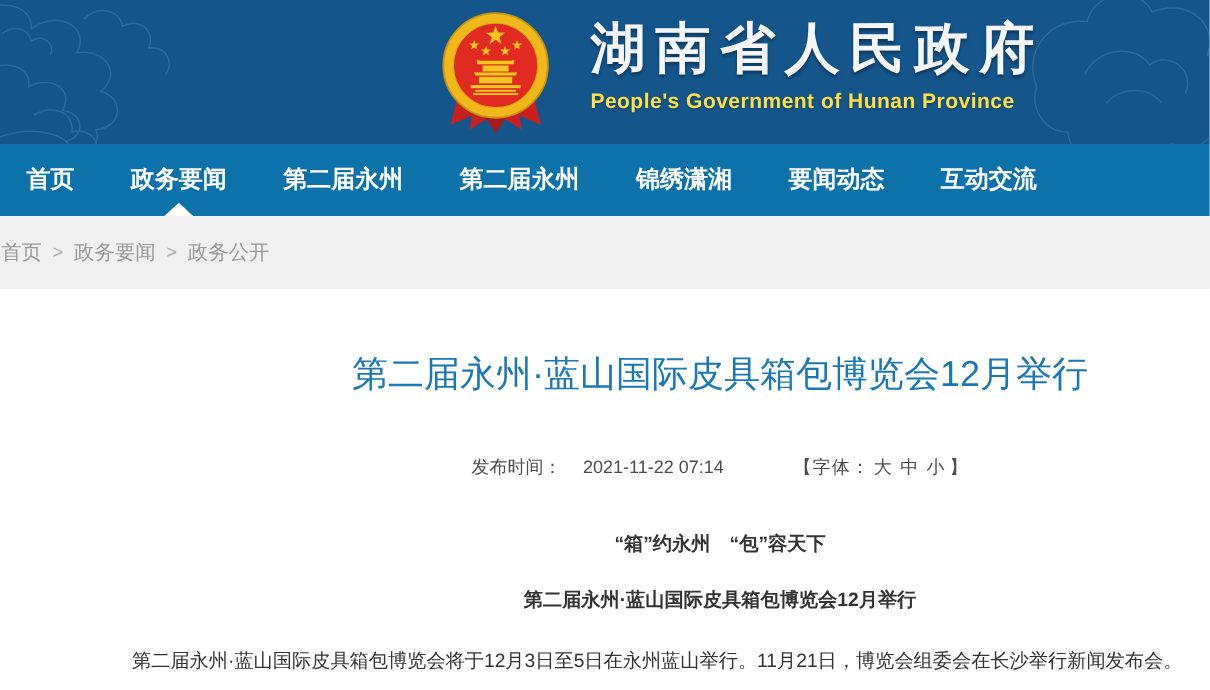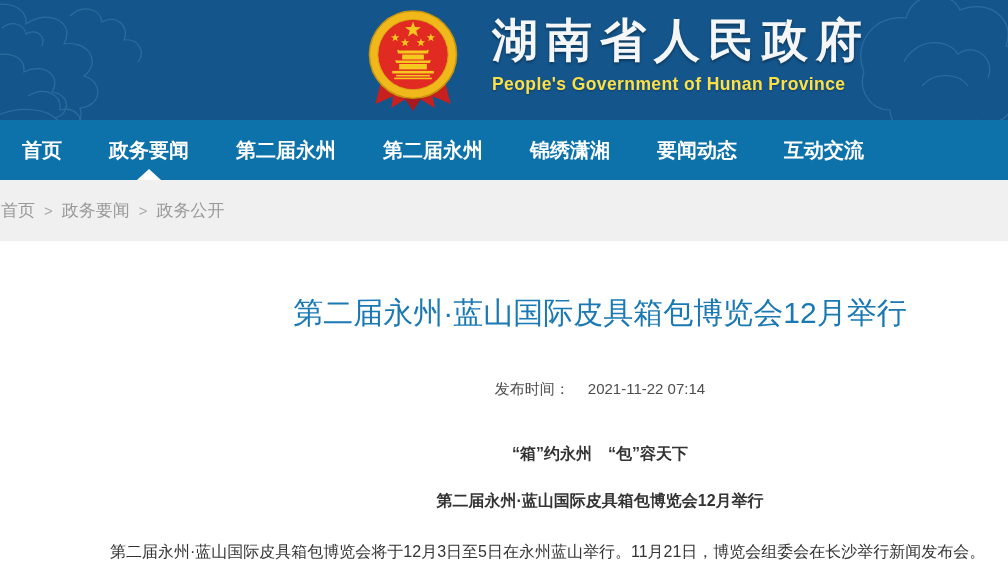--- a/index.html
+++ b/index.html
@@ -175,20 +175,23 @@
     <span class="crumb current">政务公开</span>
   </div>
 
   <main class="article">
     <h1 class="article-title">第二届永州·蓝山国际皮具箱包博览会12月举行</h1>
 
     <div class="meta-row">
       <span class="meta-pub">
         <span>发布时间：</span><span class="pub-time">2021-11-22 07:14</span>
       </span>
+      <span class="font-ctrl">
+        <span>【字体：</span><a class="font-size-btn">大</a><a class="font-size-btn">中</a><a class="font-size-btn">小</a><span>】</span>
+      </span>
     </div>
 
     <p class="body-line first">“箱”约永州　“包”容天下</p>
     <p class="body-line second">第二届永州·蓝山国际皮具箱包博览会12月举行</p>
     <p class="para">第二届永州·蓝山国际皮具箱包博览会将于12月3日至5日在永州蓝山举行。11月21日，博览会组委会在长沙举行新闻发布会。</p>
   </main>
 
 </div>
 
 </body></html>

